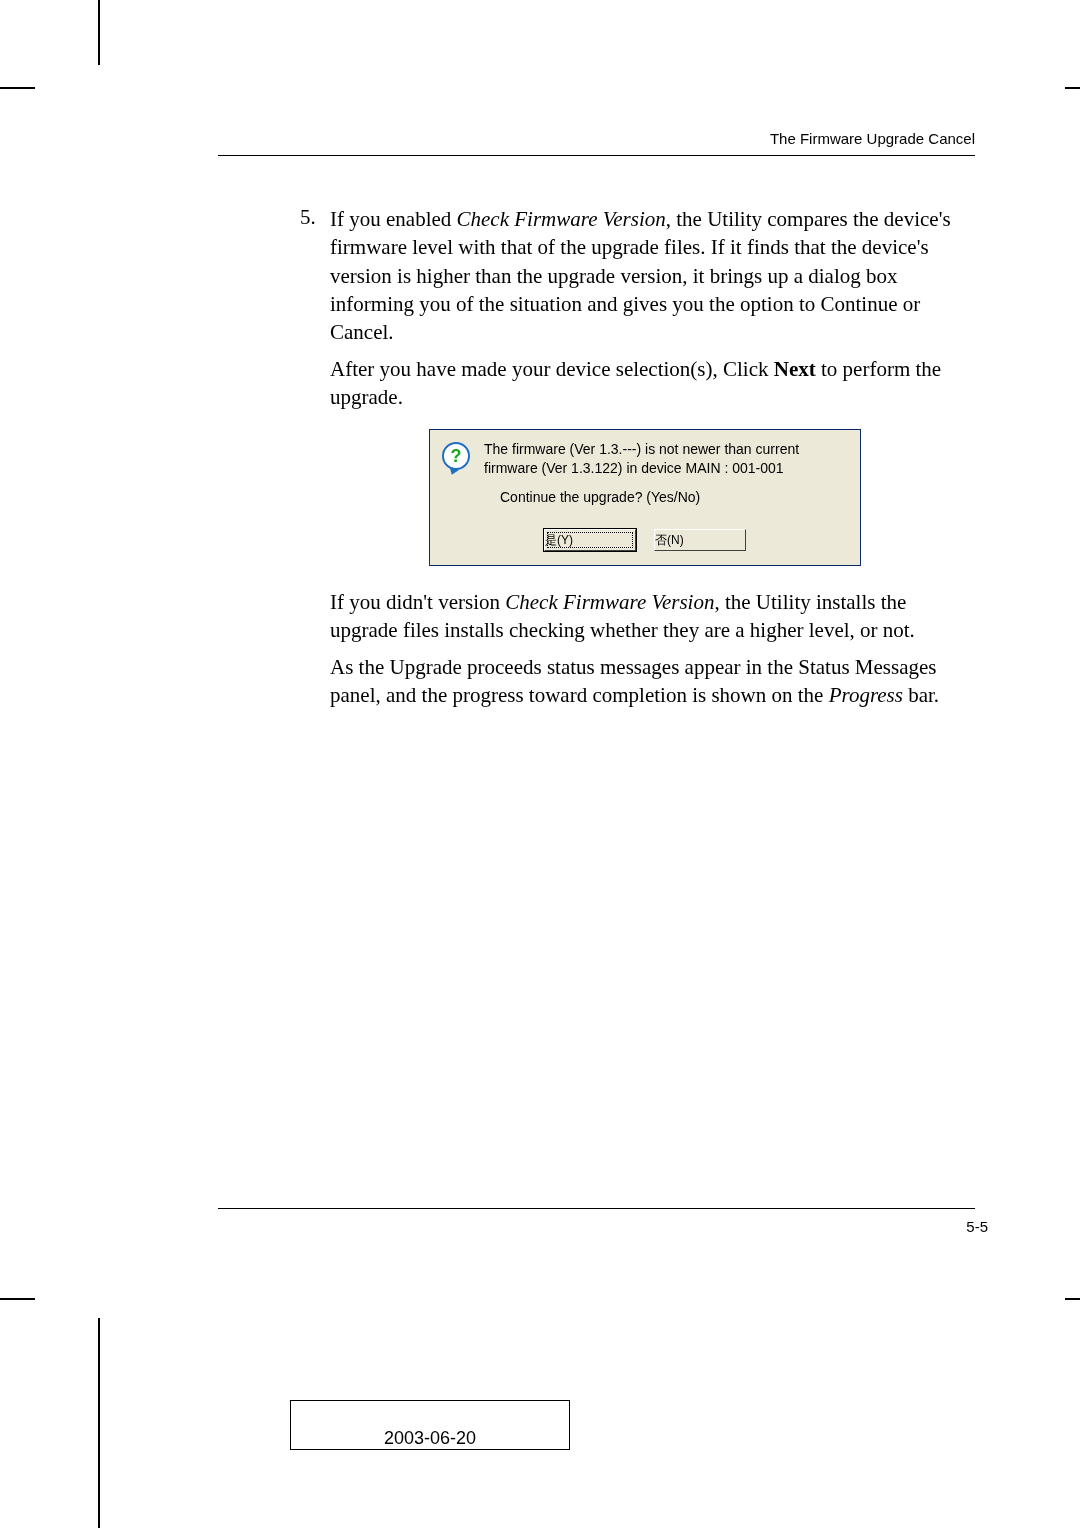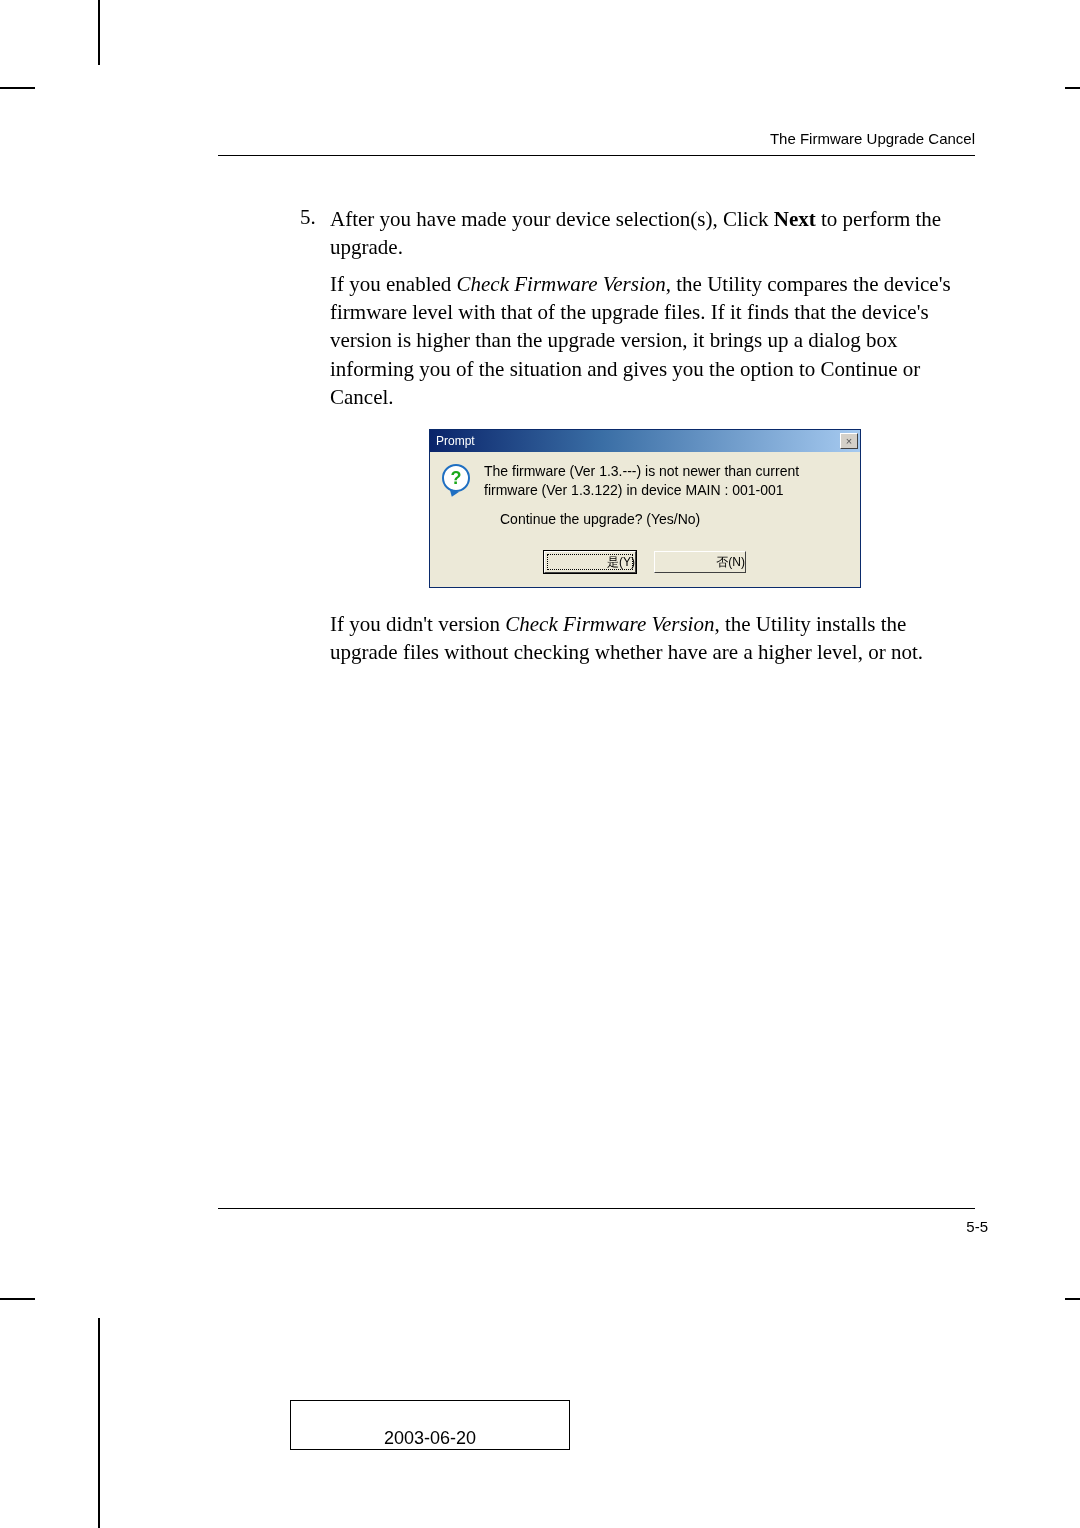--- a/index.html
+++ b/index.html
@@ -136,21 +136,21 @@
   .win-btn {
     width: 92px;
     height: 22px;
     background: #ece9d8;
     border: 1px solid #404040;
     border-top-color: #fff;
     border-left-color: #fff;
     font-size: 12px;
     display: flex;
     align-items: center;
-    justify-content: flex-end;
+    justify-content: flex-start;
     font-family: "MS Sans Serif", Tahoma, Arial, sans-serif;
   }
   .win-btn.default {
     outline: 1px dotted #000;
     outline-offset: -4px;
     box-shadow: 0 0 0 1px #000;
   }
   .footer-rule {
     position: absolute;
     left: 218px;
@@ -189,35 +189,29 @@
 <div class="crop-mark" style="left:0; top:1298px; width:35px; height:2px;"></div>
 <div class="crop-mark" style="right:0; top:1298px; width:15px; height:2px;"></div>
 
 <div class="header-text">The Firmware Upgrade Cancel</div>
 <div class="header-rule"></div>
 
 <div class="content">
   <div class="list-num">5.</div>
 
   <p class="para">
+    <span>If you enabled </span><i>Check Firmware Version</i><span>, the Utility compares the device's firmware level with that of the upgrade files. If it finds that the device's version is higher than the upgrade version, it brings up a dialog box informing you of the situation and gives you the option to Continue or Cancel.</span>
+  </p>
+
+  <p class="para">
     <span>After you have made your device selection(s), Click </span><b>Next</b><span> to perform the upgrade.</span>
-  </p>
-
-  <p class="para">
-    <span>If you enabled </span><i>Check Firmware Version</i><span>, the Utility compares the device's firmware level with that of the upgrade files. If it finds that the device's version is higher than the upgrade version, it brings up a dialog box informing you of the situation and gives you the option to Continue or Cancel.</span>
   </p>
 
   <div class="dialog-holder">
     <div class="dialog">
-      <div class="titlebar">
-        <span class="title-text">Prompt</span>
-        <div class="close-btn">
-          <span>×</span>
-        </div>
-      </div>
       <div class="dialog-body">
         <div class="msg-row">
           <div class="q-icon">
             <div class="q-bubble">
               <span>?</span>
             </div>
             <div class="q-tail"></div>
           </div>
           <div class="msg-text">
             <div>The firmware (Ver 1.3.---) is not newer than current firmware (Ver 1.3.122) in device MAIN : 001-001</div>
@@ -230,23 +224,26 @@
           </div>
           <div class="win-btn">
             <span>否(N)</span>
           </div>
         </div>
       </div>
     </div>
   </div>
 
   <p class="para">
-    <span>If you didn't version </span><i>Check Firmware Version</i><span>, the Utility installs the upgrade files without checking whether have are a higher level, or not.</span>
-  </p>
-
+    <span>If you didn't version </span><i>Check Firmware Version</i><span>, the Utility installs the upgrade files installs checking whether they are a higher level, or not.</span>
+  </p>
+
+  <p class="para">
+    <span>As the Upgrade proceeds status messages appear in the Status Messages panel, and the progress toward completion is shown on the </span><i>Progress</i><span> bar.</span>
+  </p>
 </div>
 
 <div class="footer-rule"></div>
 <div class="page-num">5-5</div>
 
 <div class="date-box">
   <span>2003-06-20</span>
 </div>
 
 </body></html>

